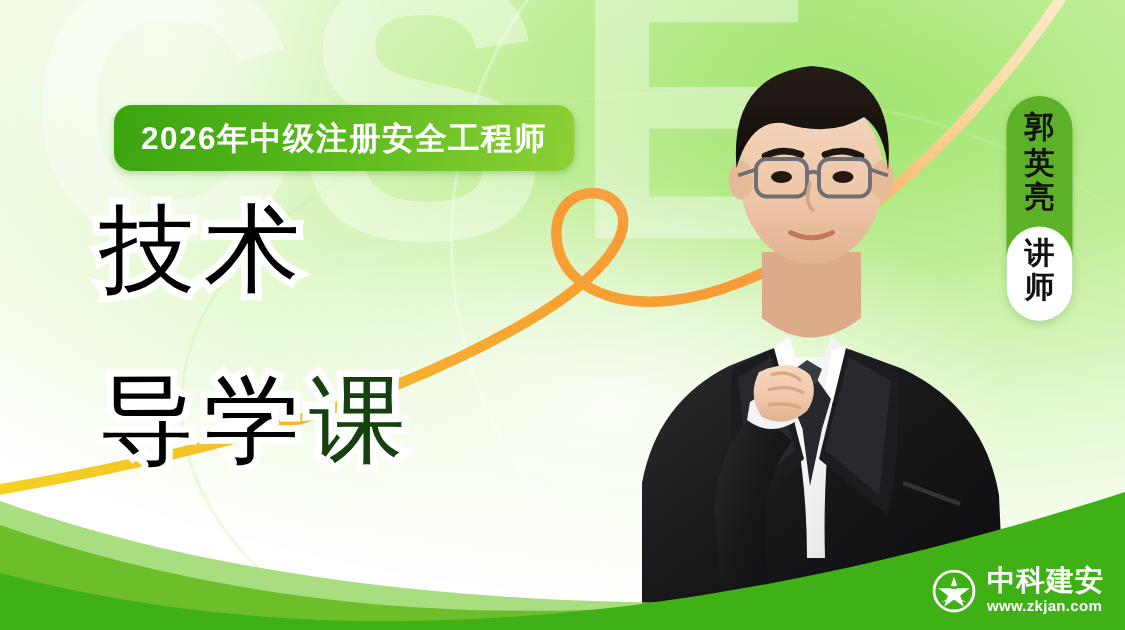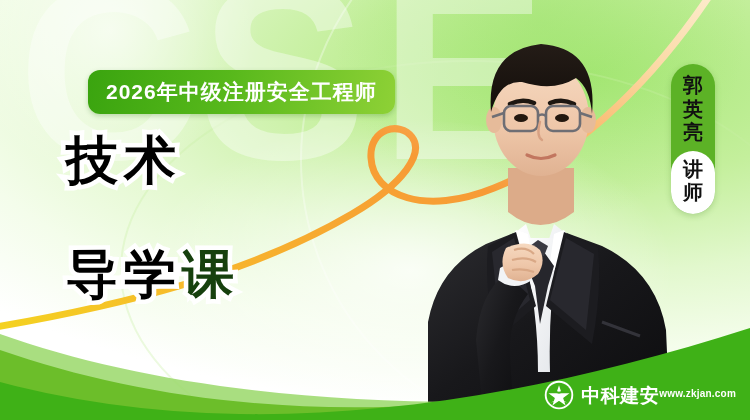--- a/index.html
+++ b/index.html
@@ -53,35 +53,34 @@
   #waves { position:absolute; left:0; bottom:0; width:750px; height:130px; }
 
   
   #course-pill {
     position:absolute; left:76px; top:70px;
     height:44px; padding:1px 18px;
     display:flex; align-items:center;
     border-radius:12px;
     background:linear-gradient(100deg, #3aa40f 0%, #57b81b 45%, #8ed136 100%);
     box-shadow:0 2px 5px rgba(40,110,10,.25);
-    margin-left:12px;
   }
   #course-pill span {
     color:#ffffff;
     font-size:21px;
     font-weight:700;
     letter-spacing:1px;
     white-space:nowrap;
   }
 
   
   .headline {
     position:absolute;
-    font-weight:700;
-    font-size:52px;
+    font-weight:400;
+    font-size:64px;
     line-height:1;
     letter-spacing:6px;
     white-space:nowrap;
     -webkit-text-stroke:9px #ffffff;
     paint-order:stroke fill;
   }
   #title-1 { left:66px;  top:134px; color:#000000; }
   #title-2 { left:66px;  top:248px; color:#000000; }
   #title-2 .dark-green { color:#16400d; }
 
@@ -111,21 +110,21 @@
 
   
   #person { position:absolute; left:388px; bottom:0; width:330px; height:420px; }
 
   
   #brand {
     position:absolute; right:14px; bottom:10px;
     display:flex; align-items:center; gap:7px;
   }
   #brand-mark { width:30px; height:30px; flex:none; }
-  #brand-text { display:flex; line-height:1; }
+  #brand-text { display:flex; flex-direction:column; line-height:1; }
   #brand-name { color:#ffffff; font-size:19px; font-weight:700; letter-spacing:.5px; }
   #brand-url  { color:#ffffff; font-size:10px; font-weight:700; letter-spacing:.2px; margin-top:3px; }
 </style>
 </head>
 <body>
 
 <div id="banner">
 
   <div class="blob" id="blob-a"></div>
   <div class="blob" id="blob-b"></div>

